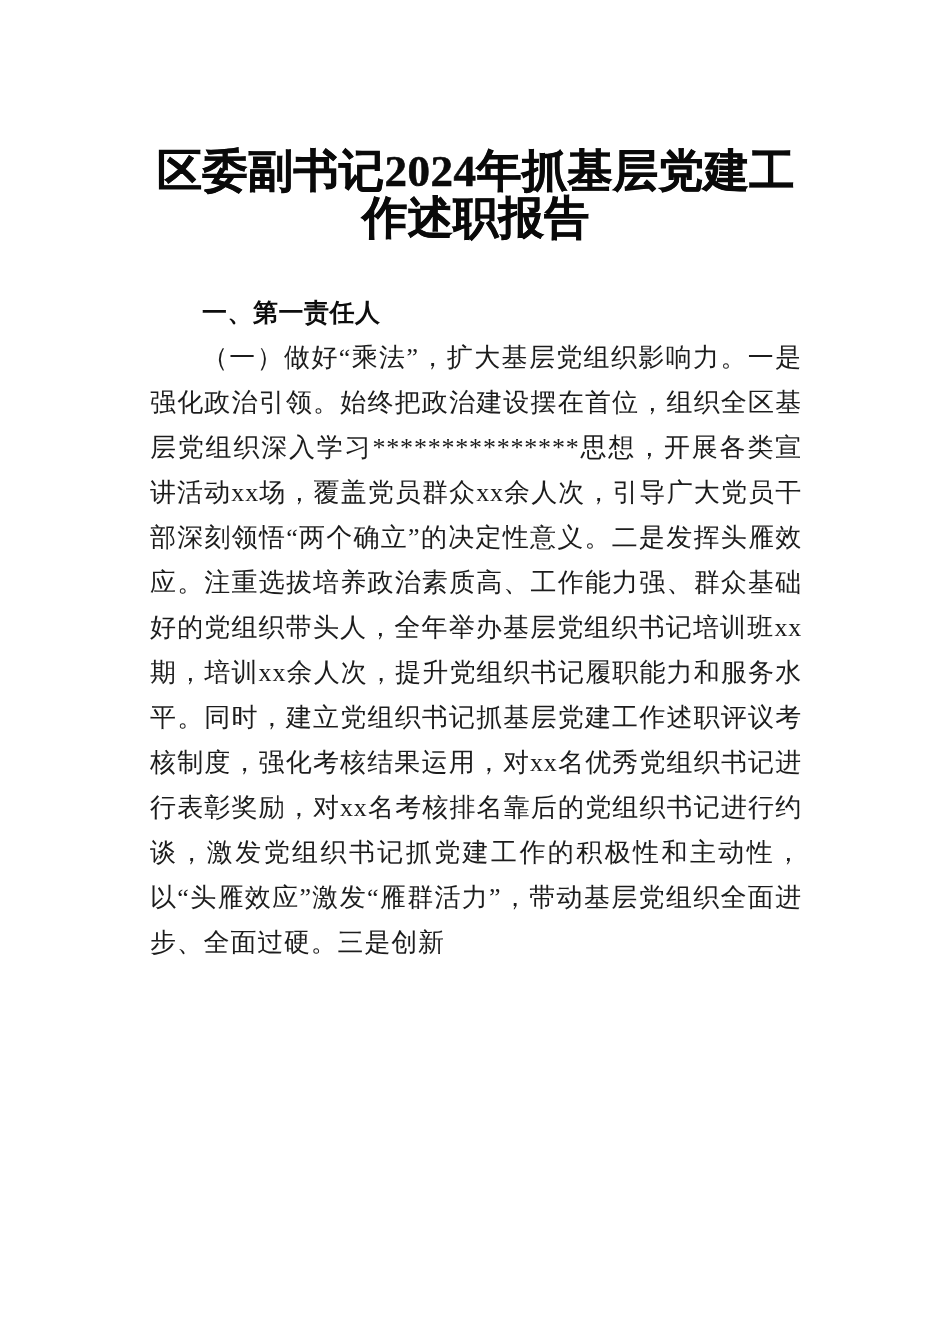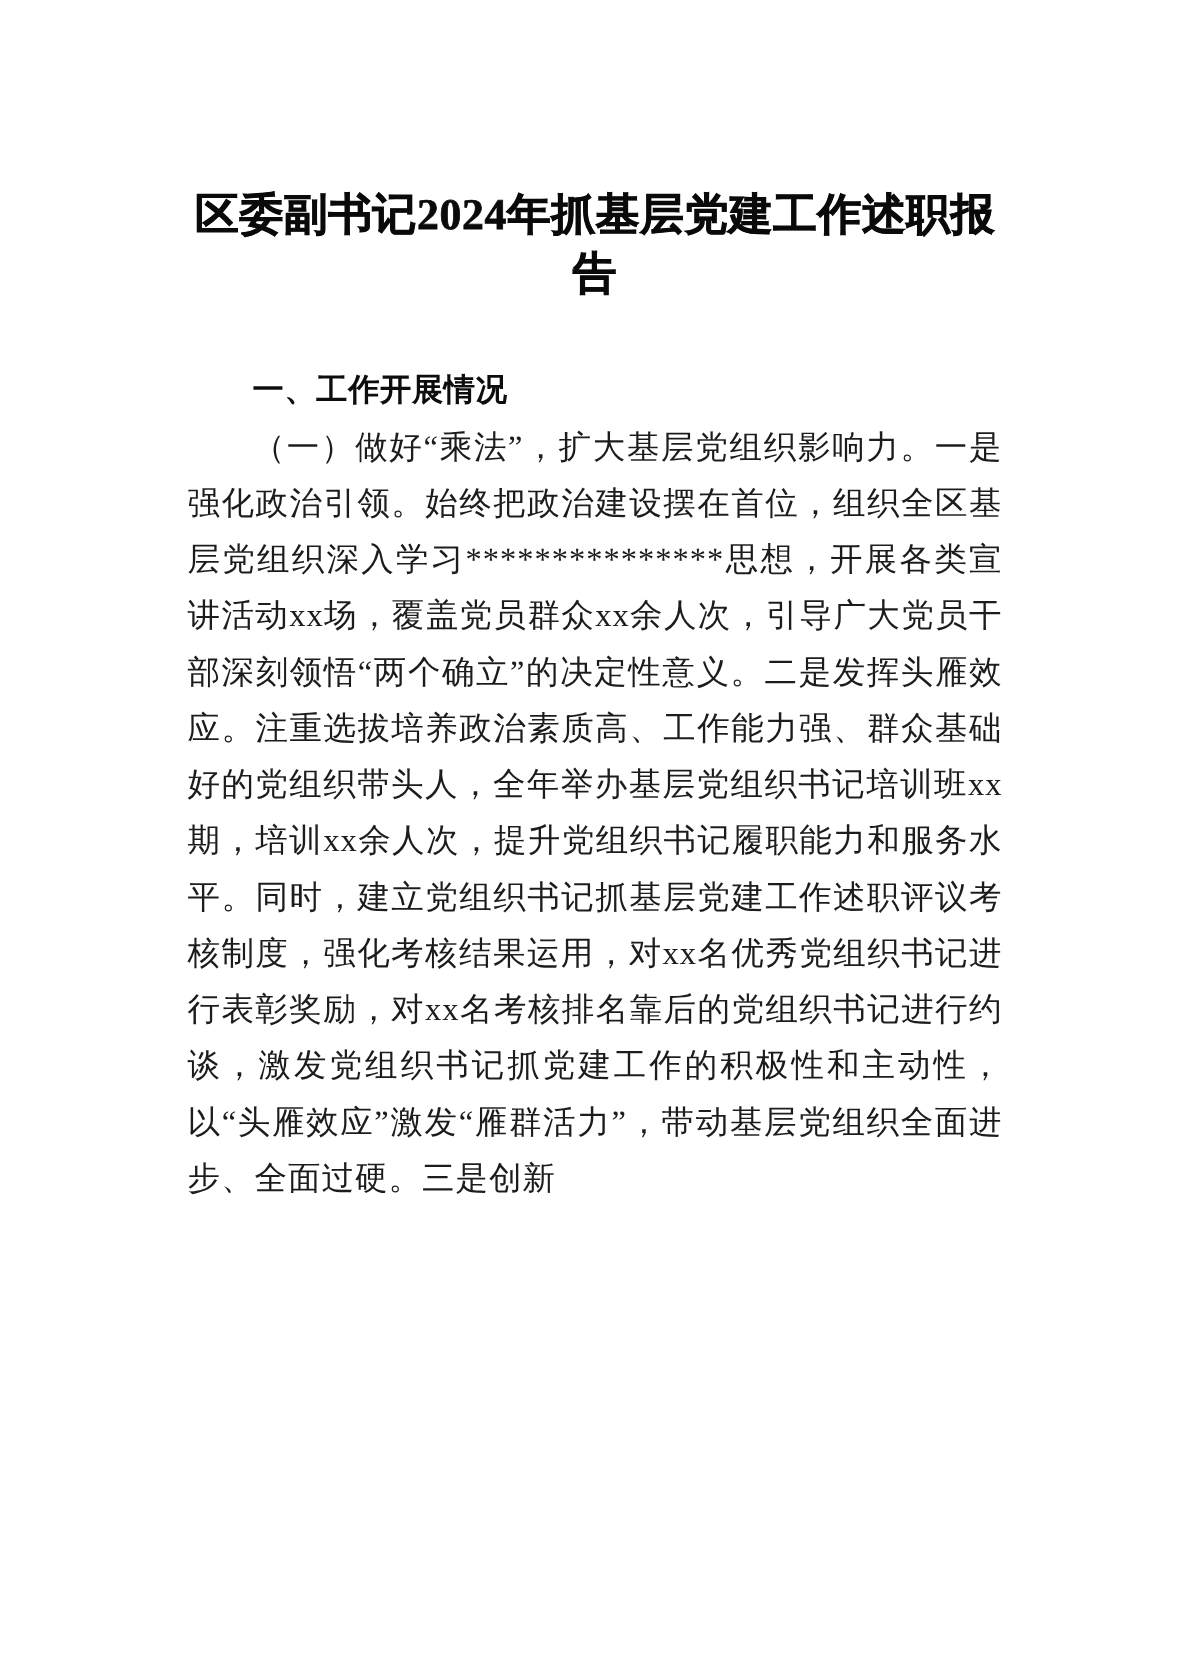--- a/index.html
+++ b/index.html
@@ -17,21 +17,21 @@
   }
   .doc-body {
     position: absolute;
     left: 150px;
     top: 148px;
     width: 652px;
   }
   .doc-title {
     font-family: "Liberation Serif", "DejaVu Serif", serif;
     font-weight: 700;
-    font-size: 35px;
+    font-size: 45px;
     line-height: 47px;
     text-align: center;
     color: #0a0a0a;
     letter-spacing: 0.5px;
     margin: 0 0 0 0;
     -webkit-text-stroke: 0.6px #0a0a0a;
   }
   .spacer-after-title {
     height: 48px;
   }
@@ -62,18 +62,18 @@
 <body>
 
 <div class="page">
   <div class="doc-body">
 
     <h1 class="doc-title">区委副书记2024年抓基层党建工作述职报告</h1>
 
     <div class="spacer-after-title"></div>
 
 
-    <p class="section-heading">一、工作开展情况</p>
+    <p class="section-heading">一、第一责任人</p>
 
     <p class="para">（一）做好“乘法”，扩大基层党组织影响力。一是强化政治引领。始终把政治建设摆在首位，组织全区基层党组织深入学习***************思想，开展各类宣讲活动xx场，覆盖党员群众xx余人次，引导广大党员干部深刻领悟“两个确立”的决定性意义。二是发挥头雁效应。注重选拔培养政治素质高、工作能力强、群众基础好的党组织带头人，全年举办基层党组织书记培训班xx期，培训xx余人次，提升党组织书记履职能力和服务水平。同时，建立党组织书记抓基层党建工作述职评议考核制度，强化考核结果运用，对xx名优秀党组织书记进行表彰奖励，对xx名考核排名靠后的党组织书记进行约谈，激发党组织书记抓党建工作的积极性和主动性，以“头雁效应”激发“雁群活力”，带动基层党组织全面进步、全面过硬。三是创新</p>
 
   </div>
 </div>
 
 </body></html>

